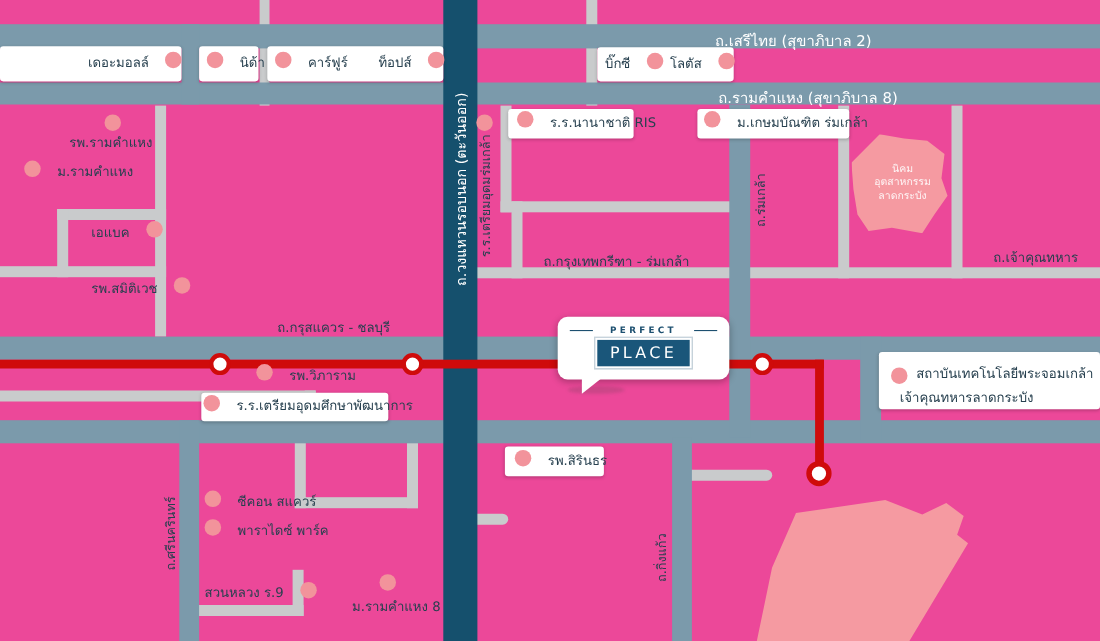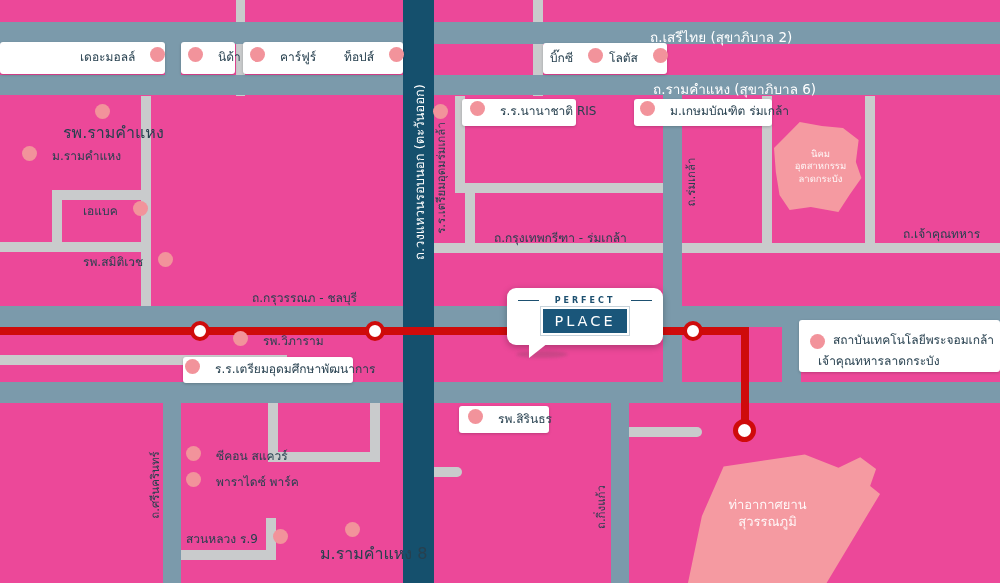--- a/index.html
+++ b/index.html
@@ -19,21 +19,21 @@
   .blob{position:absolute;background:var(--area-pink,#f59aa1);z-index:2;}
   .blob-label{position:absolute;z-index:6;color:rgba(255,255,255,.92);text-align:center;line-height:1.3;}
   
   .wbox{position:absolute;background:#fff;border-radius:3px;box-shadow:0 1px 3px rgba(0,0,0,.20);z-index:6;}
   
   .poi{position:absolute;display:flex;gap:15px;height:22px;white-space:nowrap;
        font-size:12px;color:var(--label-dark,#27404f);z-index:7;}
   .poi.rev{flex-direction:row-reverse;}
   .dot{width:15px;height:15px;border-radius:50%;background:var(--poi-pink,#f2939b);flex:0 0 auto;}
   .adot{position:absolute;width:15px;height:15px;border-radius:50%;background:var(--poi-pink,#f2939b);z-index:7;}
-  .txt{position:absolute;white-space:nowrap;font-size:16px;color:var(--label-dark,#27404f);z-index:7;}
+  .txt{position:absolute;white-space:nowrap;font-size:12px;color:var(--label-dark,#27404f);z-index:7;}
   
   .rlabel{position:absolute;white-space:nowrap;font-size:13.5px;color:#fff;z-index:7;font-weight:500;}
   .dlabel{position:absolute;white-space:nowrap;font-size:12px;color:var(--label-dark,#27404f);z-index:7;}
   .vlabel{position:absolute;white-space:nowrap;z-index:7;transform:translate(-50%,-50%) rotate(-90deg);}
   .vlabel.w{color:#fff;font-size:13px;}
   .vlabel.d{color:var(--label-dark,#27404f);font-size:11.5px;}
   
   .bubble{position:absolute;left:507px;top:288px;width:156px;height:57px;background:#fff;border-radius:9px;
           box-shadow:0 2px 7px rgba(0,0,0,.28);z-index:9;}
   .bubble .ptr{position:absolute;left:22px;top:55px;width:0;height:0;
@@ -103,22 +103,22 @@
   <div class="wbox" style="left:181px;top:42px;width:54px;height:32px"></div>
   <div class="wbox" style="left:243px;top:42px;width:160px;height:32px"></div>
   <div class="wbox" style="left:543px;top:43px;width:124px;height:31px"></div>
   <div class="wbox" style="left:462px;top:99px;width:114px;height:27px"></div>
   <div class="wbox" style="left:634px;top:99px;width:138px;height:27px"></div>
   <div class="wbox" style="left:459px;top:406px;width:90px;height:27px"></div>
   <div class="wbox" style="left:799px;top:320px;width:201px;height:52px"></div>
   <div class="wbox" style="left:183px;top:357px;width:170px;height:26px"></div>
 
   <div class="rlabel" style="left:650px;top:26px">ถ.เสรีไทย (สุขาภิบาล 2)</div>
-  <div class="rlabel" style="left:653px;top:78px">ถ.รามคำแหง (สุขาภิบาล 6)</div>
-  <div class="dlabel" style="left:252px;top:288px">ถ.กรุวรรณภ - ชลบุรี</div>
+  <div class="rlabel" style="left:653px;top:78px">ถ.รามคำแหง (สุขาภิบาล 8)</div>
+  <div class="dlabel" style="left:252px;top:288px">ถ.กรุสแควร - ชลบุรี</div>
   <div class="dlabel" style="left:494px;top:228px">ถ.กรุงเทพกรีฑา - ร่มเกล้า</div>
   <div class="dlabel" style="left:903px;top:224px">ถ.เจ้าคุณทหาร</div>
   <div class="vlabel w" style="left:419px;top:172px">ถ.วงแหวนรอบนอก (ตะวันออก)</div>
   <div class="vlabel d" style="left:691px;top:182px">ถ.ร่มเกล้า</div>
   <div class="vlabel d" style="left:155px;top:485px">ถ.ศรีนครินทร์</div>
   <div class="vlabel d" style="left:601px;top:507px">ถ.กิ่งแก้ว</div>
 
   <div class="poi rev" style="left:80px;top:47px">
     <span class="dot"></span>
     <span>เดอะมอลล์</span>
@@ -201,24 +201,20 @@
     <span>สวนหลวง ร.9</span>
   </div>
 
   <span class="adot" style="left:345px;top:522px"></span>
   <span class="txt" style="left:320px;top:541px">ม.รามคำแหง 8</span>
 
   <div class="blob-label" style="left:778px;top:148px;width:85px;font-size:9.5px">
     <div>นิคม</div>
     <div>อุตสาหกรรม</div>
     <div>ลาดกระบัง</div>
-  </div>
-  <div class="blob-label" style="left:710px;top:497px;width:115px;font-size:13px">
-    <div>ท่าอากาศยาน</div>
-    <div>สุวรรณภูมิ</div>
   </div>
 
   <div class="bshadow"></div>
   <div class="bubble">
     <div class="brandrow">
       <span class="ln"></span>
       <span class="bt">PERFECT</span>
       <span class="ln"></span>
     </div>
     <div class="brandbox">

